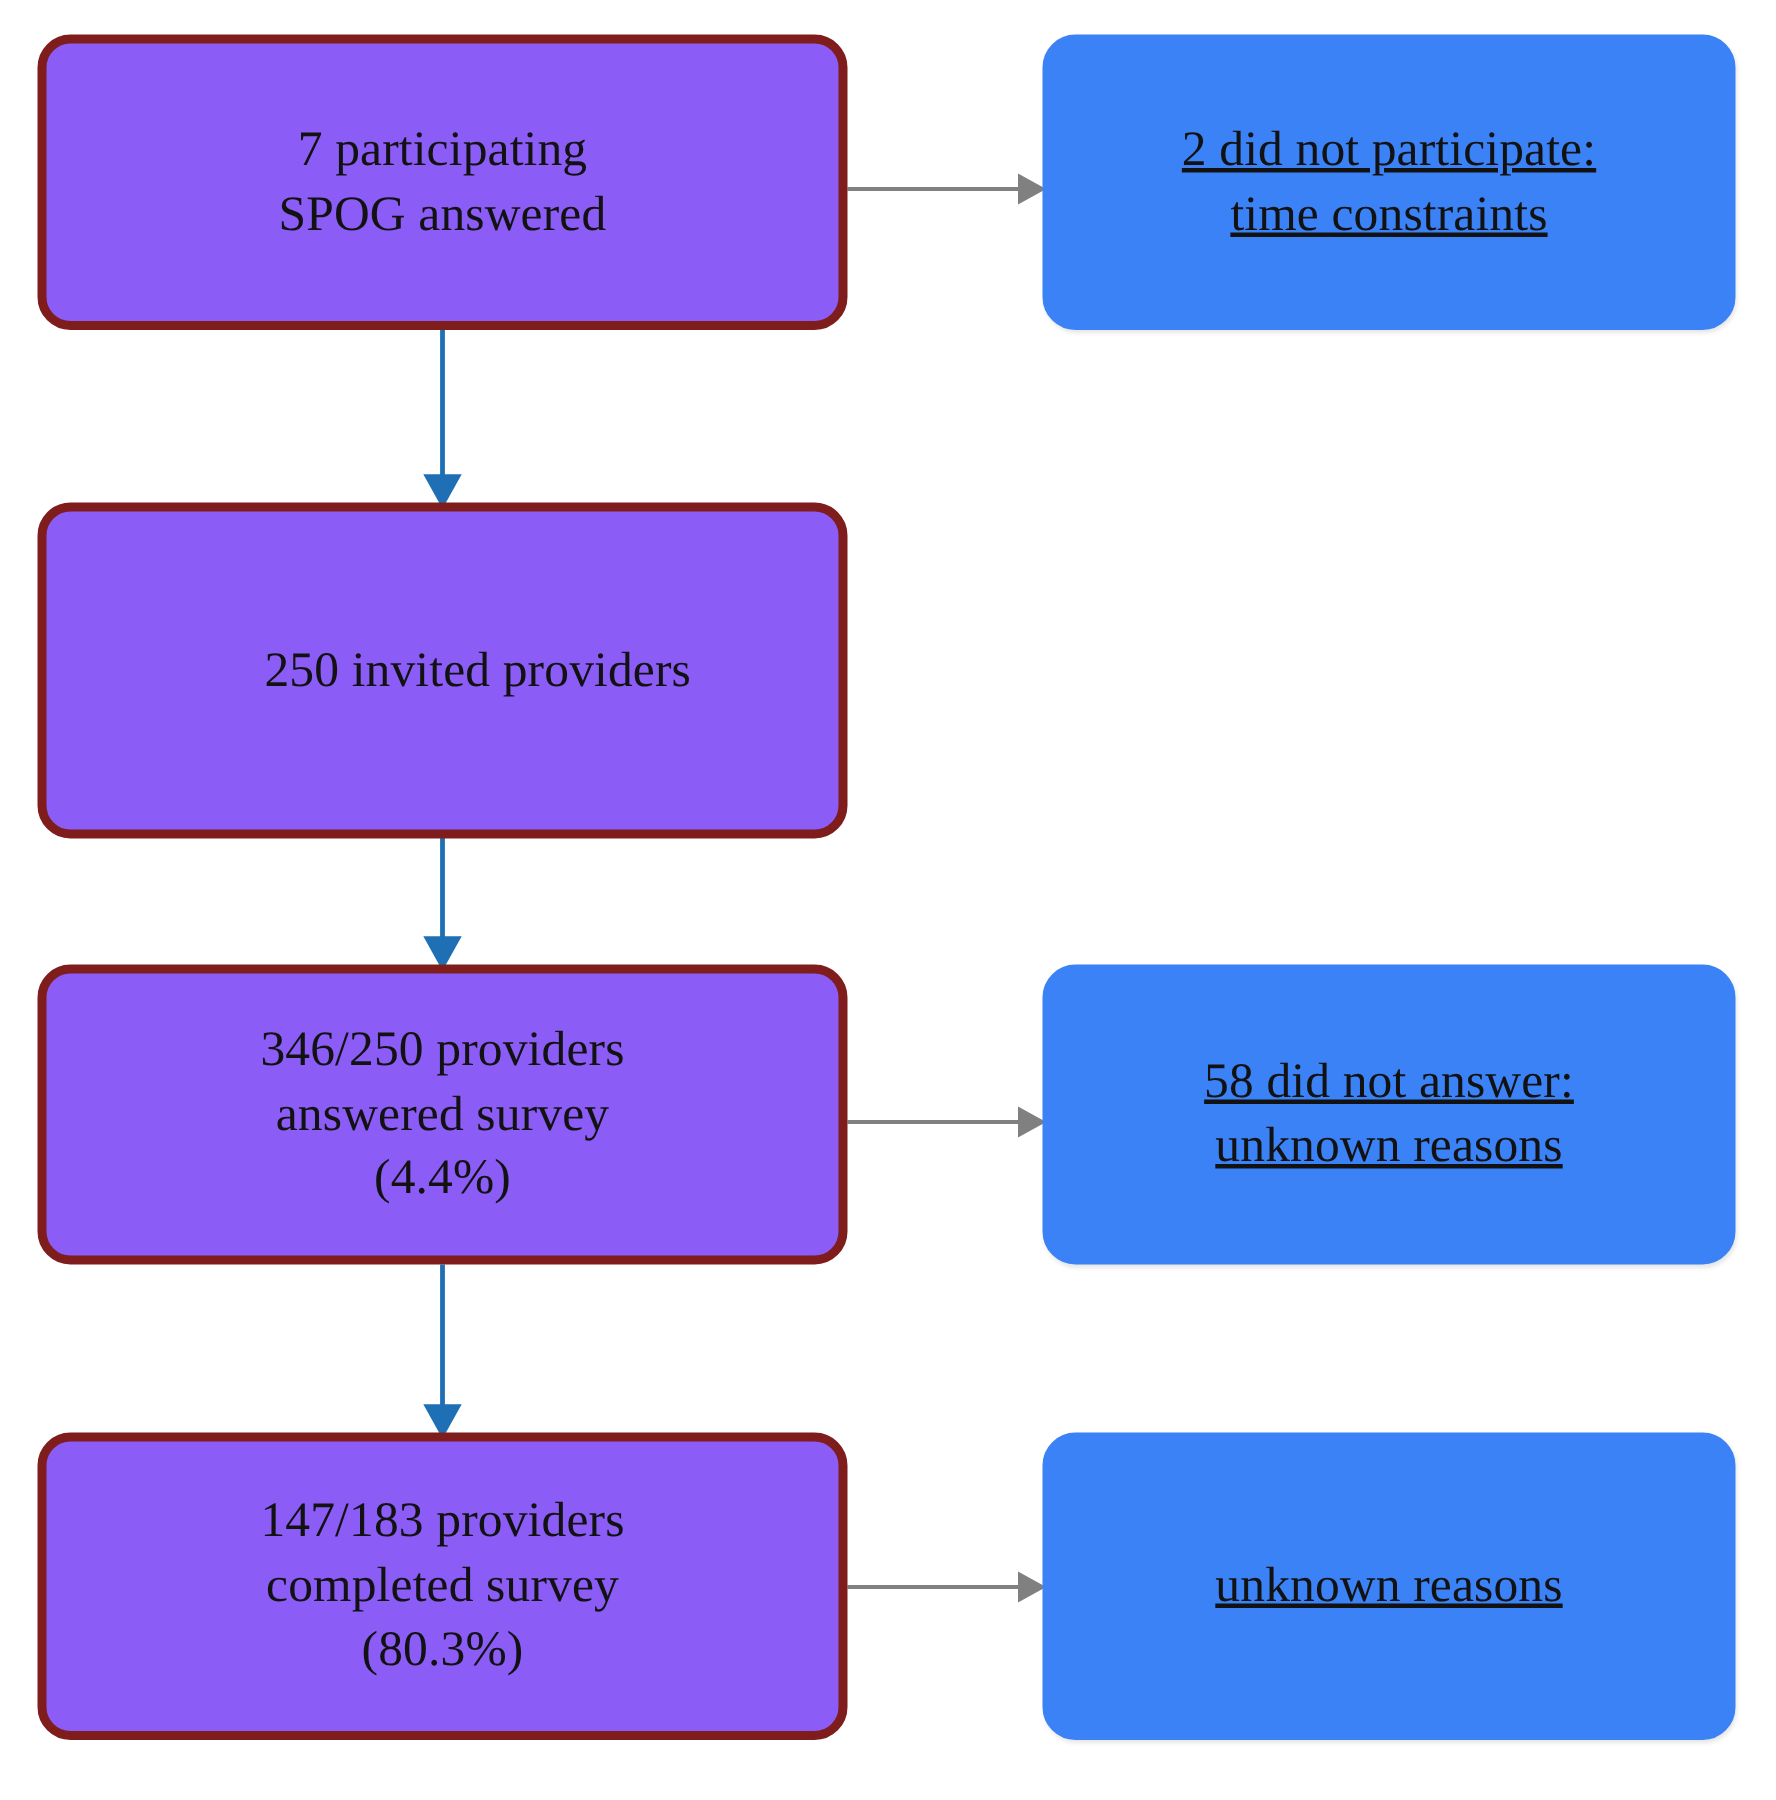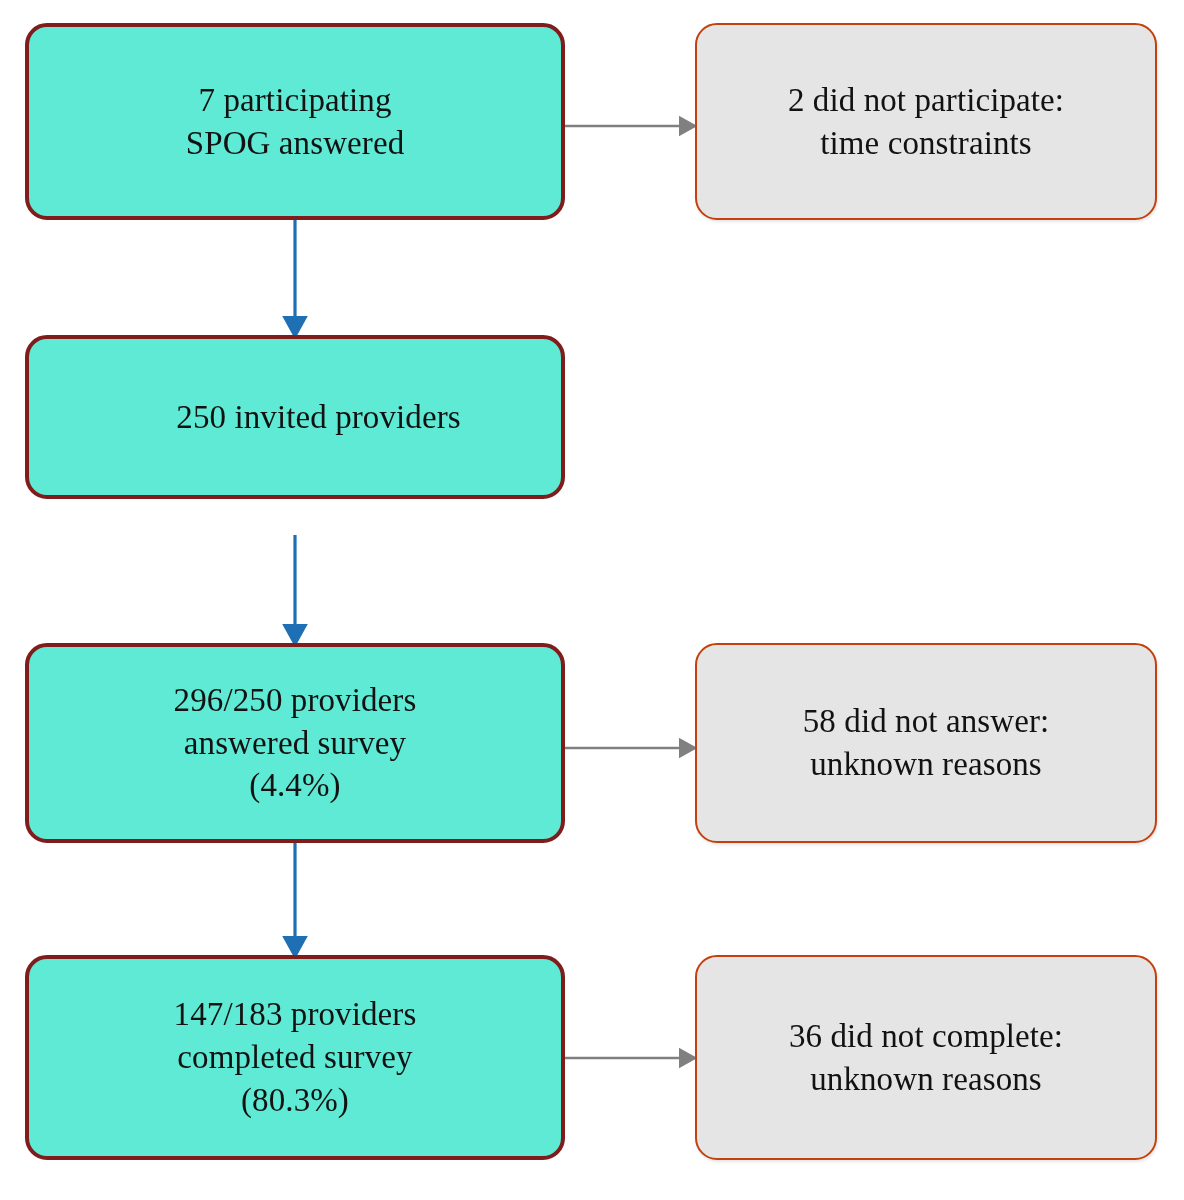--- a/index.html
+++ b/index.html
@@ -28,40 +28,41 @@
     flex-direction: column;
     align-items: center;
     justify-content: center;
     text-align: center;
     color: #121212;
     font-size: 33px;
     line-height: 1.30;
     letter-spacing: 0.1px;
   }
   .node.primary {
-    background: #5eead4;
-    border: 4px solid #7f1d1d;
+    background: #8b5cf6;
+    border: 6px solid #7f1d1d;
     border-radius: 22px;
   }
   .node.secondary {
-    background: #e5e5e5;
-    border: 2px solid #c2410c;
+    background: #3b82f6;
+    border: 2px solid #3b82f6;
     border-radius: 22px;
     box-shadow: 1px 2px 3px rgba(0,0,0,0.10);
+    text-decoration: underline;
   }
   .node-line {
     display: block;
     white-space: nowrap;
   }
   
   .col-left  { left: 25px;  width: 540px; }
   .col-right { left: 695px; width: 462px; }
 
   .row1 { top: 23px;  height: 197px; }
-  .row2 { top: 335px; height: 164px; padding-left: 47px; }
+  .row2 { top: 335px; height: 224px; padding-left: 47px; }
   .row3 { top: 643px; height: 200px; }
   .row4 { top: 955px; height: 205px; }
 
   .arrow-layer {
     position: absolute;
     inset: 0;
     pointer-events: none;
   }
 </style>
 </head>
@@ -100,34 +101,33 @@
   <div class="node secondary col-right row1">
     <span class="node-line">2 did not participate:</span>
     <span class="node-line">time constraints</span>
   </div>
 
   <div class="node primary col-left row2">
     <span class="node-line">250 invited providers</span>
   </div>
 
   <div class="node primary col-left row3">
-    <span class="node-line">296/250 providers</span>
+    <span class="node-line">346/250 providers</span>
     <span class="node-line">answered survey</span>
     <span class="node-line">(4.4%)</span>
   </div>
 
   <div class="node secondary col-right row3">
     <span class="node-line">58 did not answer:</span>
     <span class="node-line">unknown reasons</span>
   </div>
 
   <div class="node primary col-left row4">
     <span class="node-line">147/183 providers</span>
     <span class="node-line">completed survey</span>
     <span class="node-line">(80.3%)</span>
   </div>
 
   <div class="node secondary col-right row4">
-    <span class="node-line">36 did not complete:</span>
     <span class="node-line">unknown reasons</span>
   </div>
 
 </div>
 
 </body></html>

